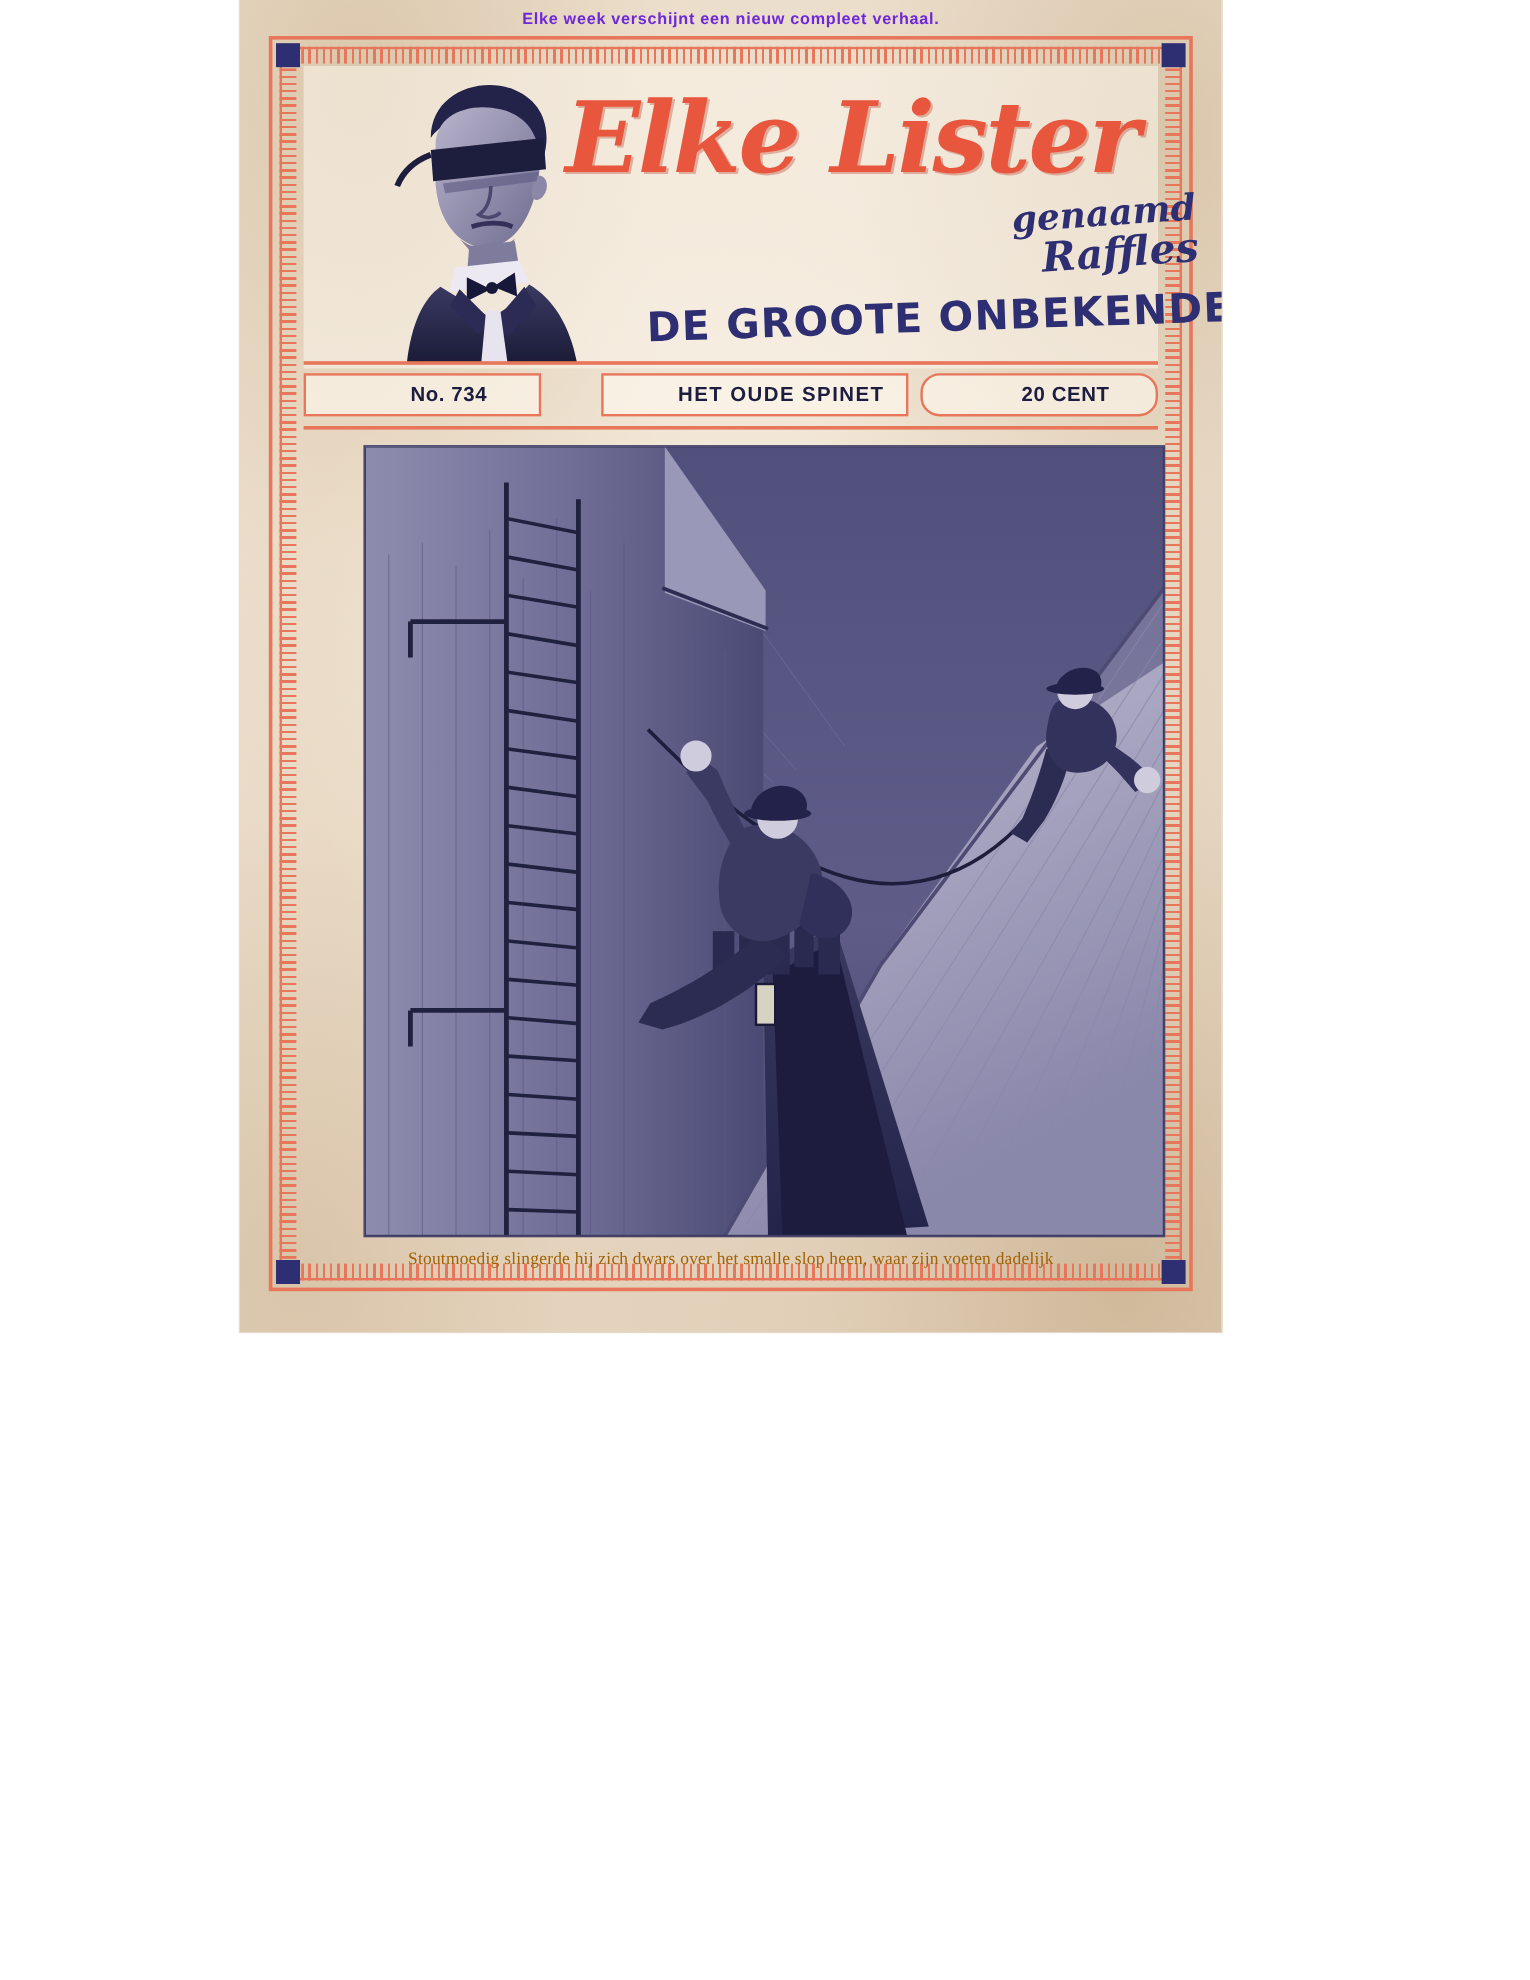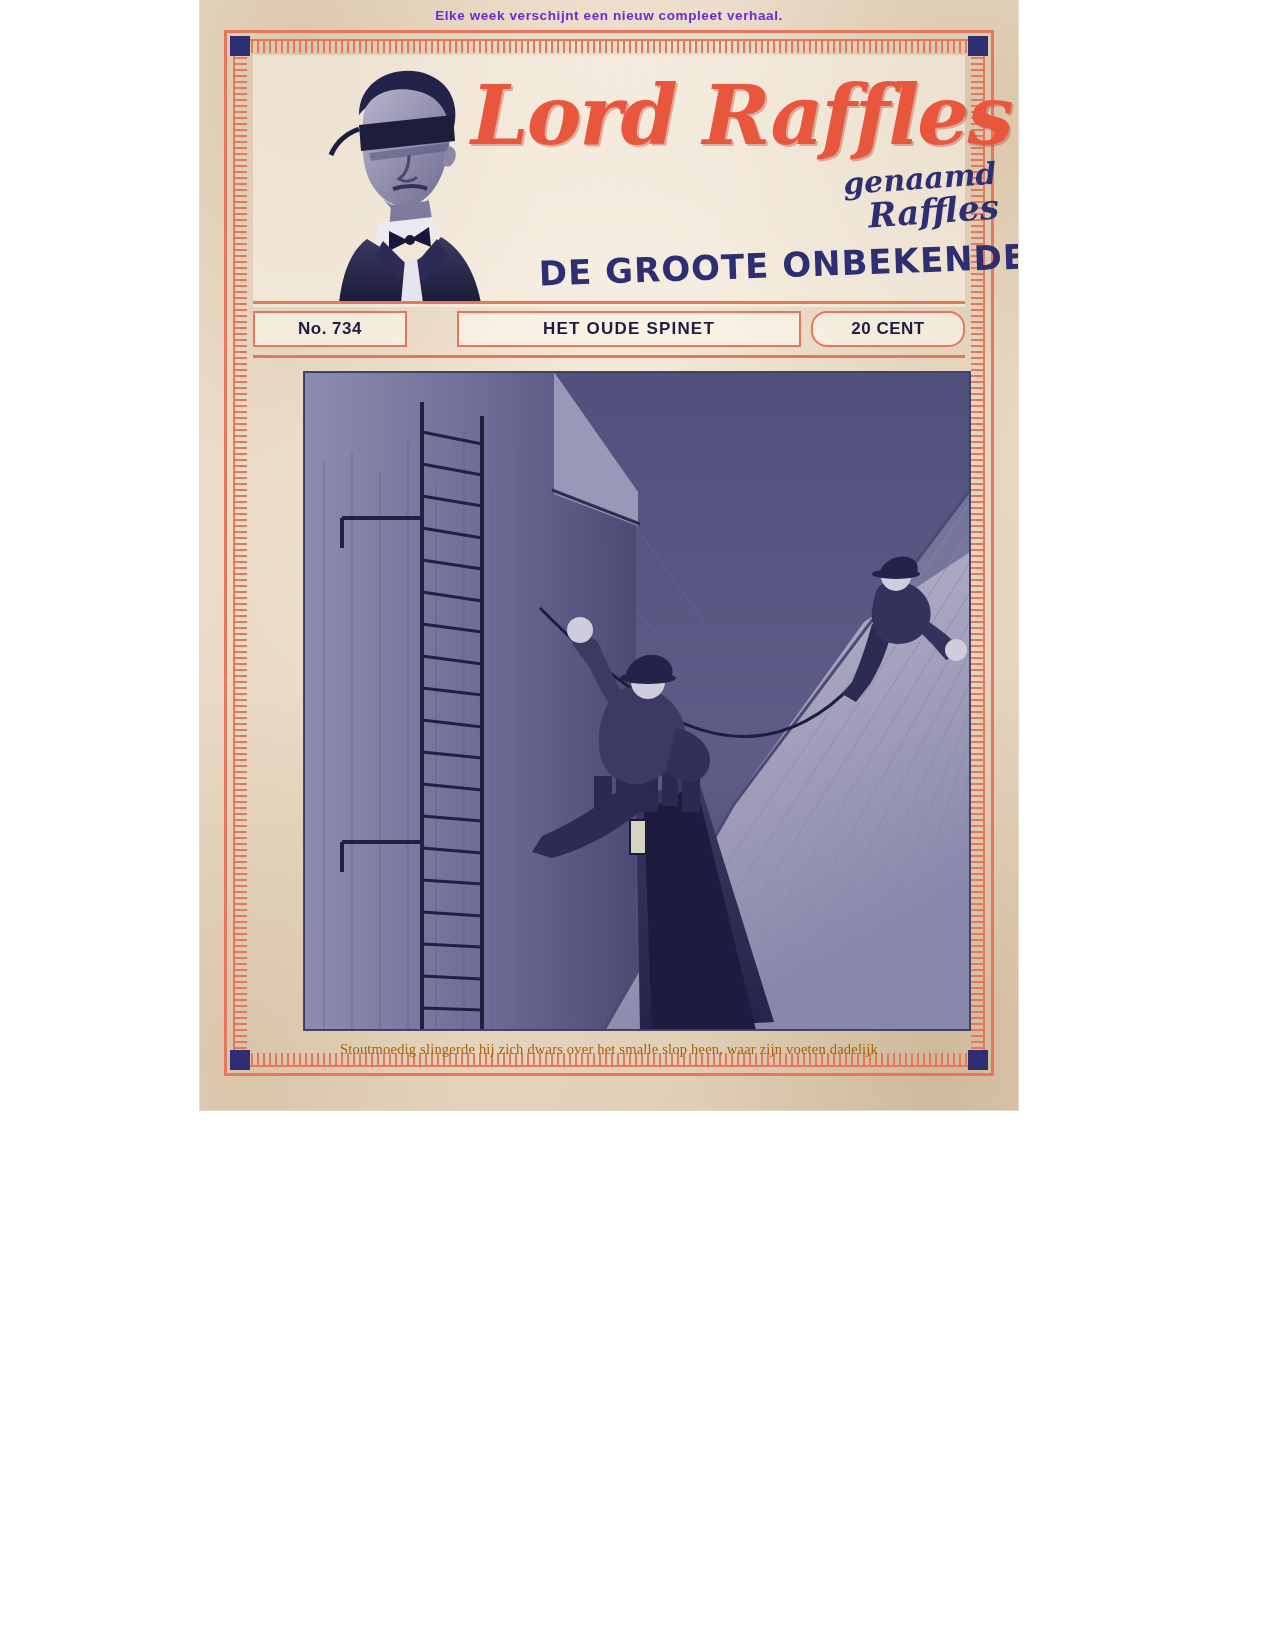--- a/index.html
+++ b/index.html
@@ -211,20 +211,21 @@
   .info-box {
     border: 2px solid #e8765a;
     background: rgba(255,250,240,.6);
     display: flex;
     align-items: center;
     justify-content: center;
     font-weight: bold;
     color: #1d1d40;
     font-size: 17px;
     letter-spacing: .5px;
+    padding-left: 44px;
   }
   .info-issue { width: 150px; }
   .info-title { flex: 1; letter-spacing: 1.2px; margin-left: 40px; }
   .info-price { width: 150px; border-radius: 16px; }
 
   .infobar-rule {
     position: absolute;
     left: 26px; right: 26px;
     top: 322px;
     height: 3px;
@@ -325,21 +326,21 @@
 
             <path d="M70 182 L96 208 L86 220 L62 196 Z" fill="#2b2b55"></path>
             <path d="M124 180 L100 208 L110 222 L134 196 Z" fill="#2b2b55"></path>
 
             <path d="M92 200 L104 200 L110 244 L88 244 Z" fill="#e7e4ef"></path>
           </svg>
         </div>
 
         <div class="title-block">
           <div class="lordlister">
-            <div class="lordlister-text">Lord Raffles</div>
+            <div class="lordlister-text">Elke Lister</div>
           </div>
           <div class="genaamd">genaamd</div>
           <div class="raffles">Raffles</div>
           <div class="subtitle">DE GROOTE ONBEKENDE</div>
         </div>
       </div>
 
       <div class="masthead-rule"></div>
 
       <div class="infobar">

